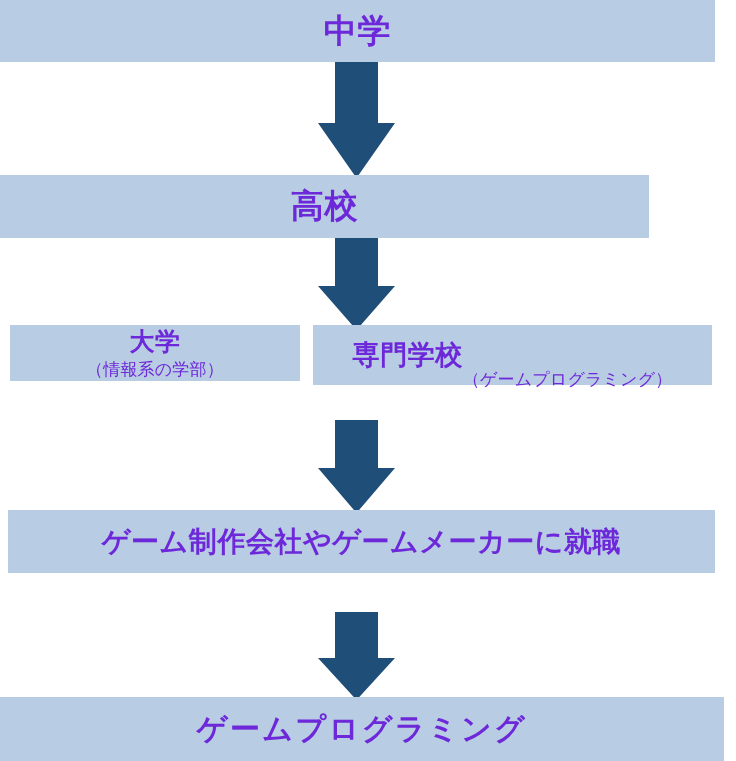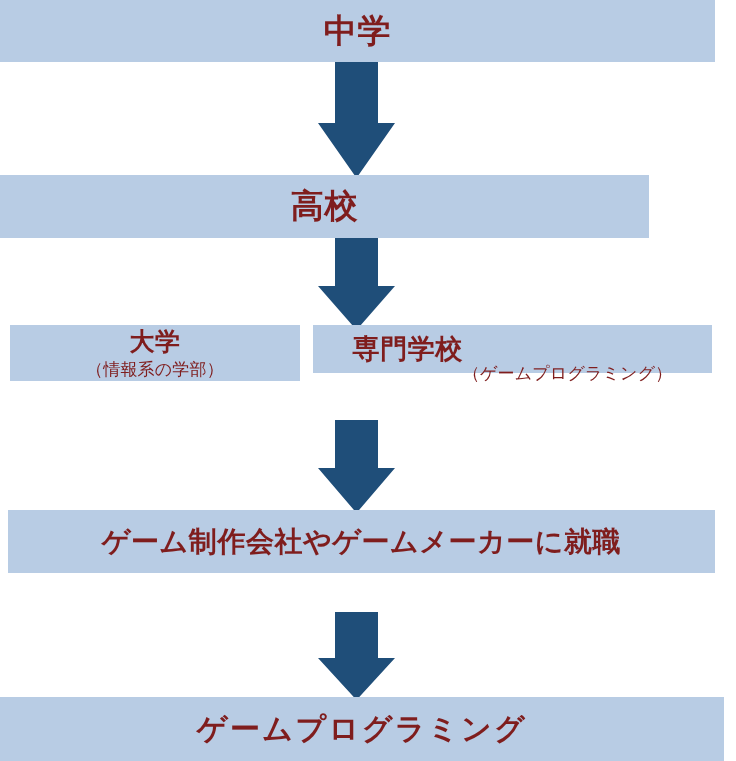--- a/index.html
+++ b/index.html
@@ -17,21 +17,21 @@
     height: 761px;
     background: #ffffff;
     overflow: hidden;
   }
   .node {
     position: absolute;
     background: #b8cce4;
     display: flex;
     align-items: center;
     justify-content: center;
-    color: #7f1d1d;
+    color: #6d28d9;
     white-space: nowrap;
     box-sizing: border-box;
   }
   .node .main-label {
     font-weight: bold;
     letter-spacing: 0.02em;
   }
   .node .sub-label {
     font-weight: normal;
     letter-spacing: 0.01em;
@@ -48,21 +48,21 @@
   }
   .node-koukou .main-label { font-size: 33px; }
 
   .node-daigaku {
     left: 10px; top: 325px; width: 290px; height: 56px; flex-direction: column;
   }
   .node-daigaku .main-label { font-size: 25px; }
   .node-daigaku .sub-label { font-size: 17px; }
 
   .node-senmon {
-    left: 313px; top: 325px; width: 399px; height: 48px;
+    left: 313px; top: 325px; width: 399px; height: 60px;
   }
   .node-senmon .main-label { font-size: 27px; }
   .node-senmon .sub-label { font-size: 17px; margin-top: 48px; }
 
   .node-shushoku {
     left: 8px; top: 510px; width: 707px; height: 63px;
   }
   .node-shushoku .main-label { font-size: 28px; }
 
   .node-programmer {

